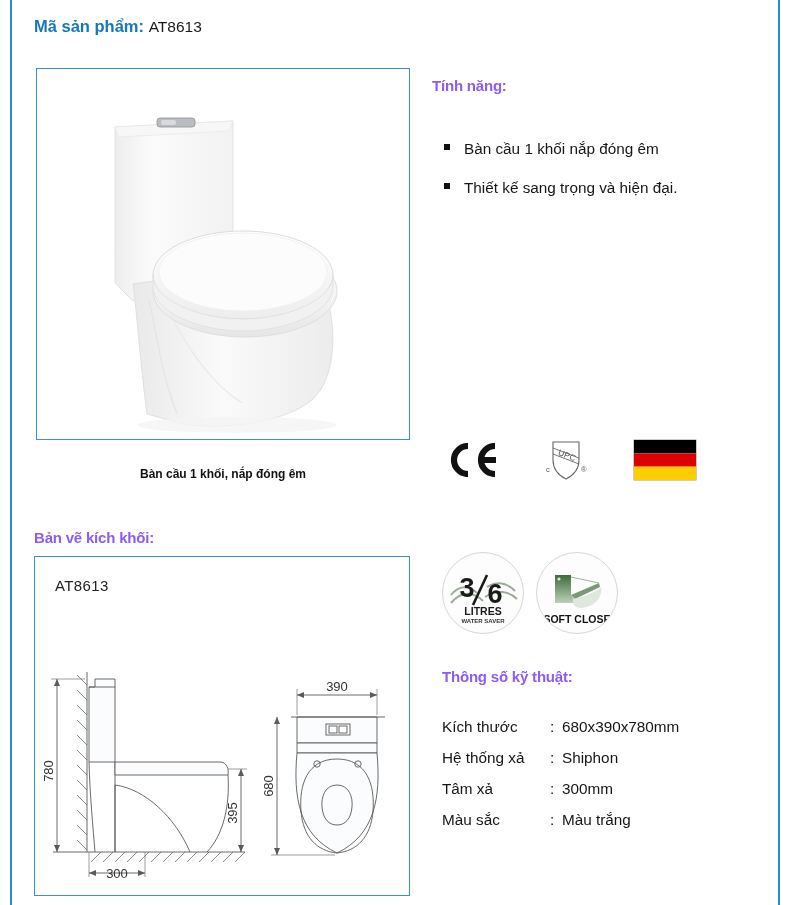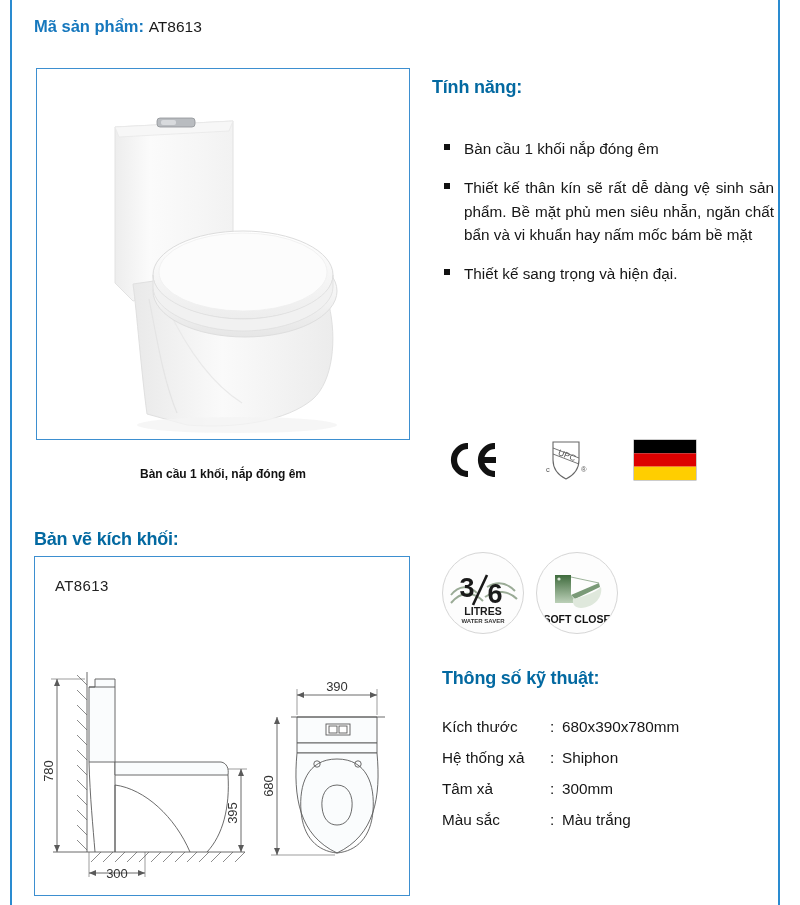--- a/index.html
+++ b/index.html
@@ -30,23 +30,23 @@
   .rule-left  { left: 10px; }
   .rule-right { left: 778px; }
   .col-right {
     position: absolute;
     left: 432px;
     top: 0;
     width: 330px;
   }
 
   .heading {
-    color: #0369a1;
+    color: #8b5cf6;
     font-weight: bold;
-    font-size: 18px;
+    font-size: 15px;
     letter-spacing: -0.2px;
     text-align: right;
   }
   .sku-line {
     position: absolute;
     left: 34px;
     top: 17px;
     font-size: 16.5px;
     white-space: nowrap;
   }
@@ -371,24 +371,20 @@
   </div>
 
   <div class="col-right">
 
     <div class="heading feat-heading">Tính năng:</div>
 
     <ul class="feat-list">
       <li>
         <span class="bullet"></span>
         <span>Bàn cầu 1 khối nắp đóng êm</span>
-      </li>
-      <li>
-        <span class="bullet"></span>
-        <span>Thiết kế thân kín sẽ rất dễ dàng vệ sinh sản phẩm. Bề mặt phủ men siêu nhẵn, ngăn chất bẩn và vi khuẩn hay nấm mốc bám bề mặt</span>
       </li>
       <li>
         <span class="bullet"></span>
       </li>
       <li>
         <span class="bullet"></span>
         <span>Thiết kế sang trọng và hiện đại.</span>
       </li>
     </ul>
 

